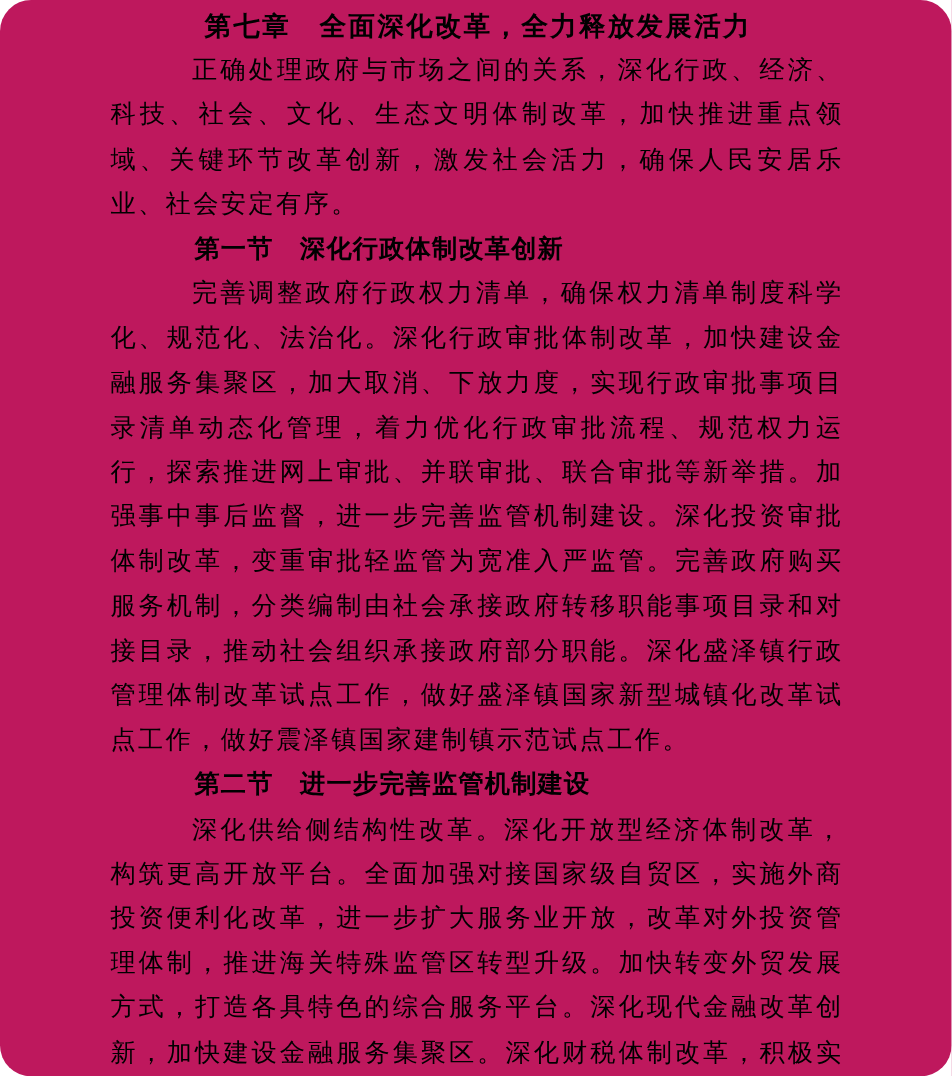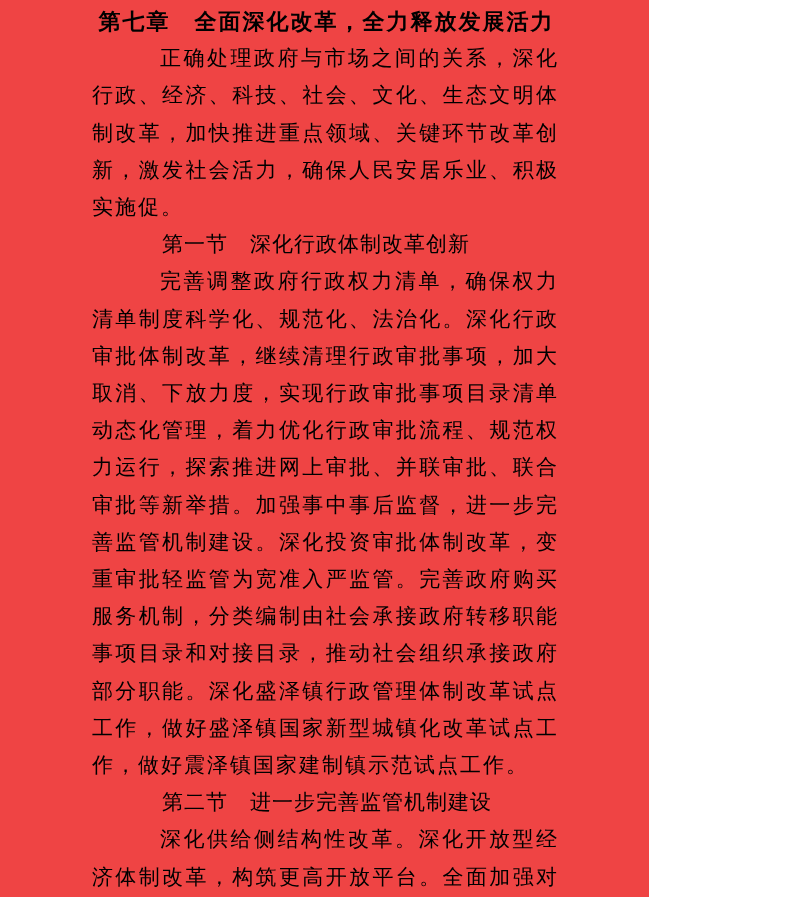--- a/index.html
+++ b/index.html
@@ -2,28 +2,29 @@
 <html><head>
 <meta charset="utf-8">
 <style>
   html, body {
     margin: 0;
     padding: 0;
     background: #ffffff;
   }
   .page {
     position: relative;
-    width: 649px;
+    width: 793px;
     height: 897px;
     box-sizing: border-box;
     padding: 3px 90px 0 92px;
-    background: #ef4444;
+    background: #be185d;
     color: #000000;
     font-family: "Liberation Serif", "DejaVu Serif", serif;
     overflow: hidden;
+    border-radius: 26px;
   }
   .chapter-title {
     margin: 0;
     font-size: 22px;
     font-weight: bold;
     line-height: 37.2px;
     text-align: center;
     letter-spacing: 2px;
     text-indent: 2px; 
     white-space: nowrap;
@@ -33,35 +34,35 @@
     font-size: 21px;
     line-height: 37.2px;
     letter-spacing: 2px;
     text-align: justify;
     text-justify: inter-character;
     text-indent: 68px;
   }
   .section-heading {
     margin: 0;
     font-size: 21px;
-    font-weight: normal;
+    font-weight: bold;
     line-height: 37.2px;
     letter-spacing: 1px;
     padding-left: 70px;
     white-space: nowrap;
   }
 </style>
 </head>
 <body>
 
 <div class="page">
   <h1 class="chapter-title">第七章　全面深化改革，全力释放发展活力</h1>
 
-  <p class="para">正确处理政府与市场之间的关系，深化行政、经济、科技、社会、文化、生态文明体制改革，加快推进重点领域、关键环节改革创新，激发社会活力，确保人民安居乐业、积极实施促。</p>
+  <p class="para">正确处理政府与市场之间的关系，深化行政、经济、科技、社会、文化、生态文明体制改革，加快推进重点领域、关键环节改革创新，激发社会活力，确保人民安居乐业、社会安定有序。</p>
 
   <h2 class="section-heading">第一节　深化行政体制改革创新</h2>
 
-  <p class="para">完善调整政府行政权力清单，确保权力清单制度科学化、规范化、法治化。深化行政审批体制改革，继续清理行政审批事项，加大取消、下放力度，实现行政审批事项目录清单动态化管理，着力优化行政审批流程、规范权力运行，探索推进网上审批、并联审批、联合审批等新举措。加强事中事后监督，进一步完善监管机制建设。深化投资审批体制改革，变重审批轻监管为宽准入严监管。完善政府购买服务机制，分类编制由社会承接政府转移职能事项目录和对接目录，推动社会组织承接政府部分职能。深化盛泽镇行政管理体制改革试点工作，做好盛泽镇国家新型城镇化改革试点工作，做好震泽镇国家建制镇示范试点工作。</p>
+  <p class="para">完善调整政府行政权力清单，确保权力清单制度科学化、规范化、法治化。深化行政审批体制改革，加快建设金融服务集聚区，加大取消、下放力度，实现行政审批事项目录清单动态化管理，着力优化行政审批流程、规范权力运行，探索推进网上审批、并联审批、联合审批等新举措。加强事中事后监督，进一步完善监管机制建设。深化投资审批体制改革，变重审批轻监管为宽准入严监管。完善政府购买服务机制，分类编制由社会承接政府转移职能事项目录和对接目录，推动社会组织承接政府部分职能。深化盛泽镇行政管理体制改革试点工作，做好盛泽镇国家新型城镇化改革试点工作，做好震泽镇国家建制镇示范试点工作。</p>
 
   <h2 class="section-heading">第二节　进一步完善监管机制建设</h2>
 
   <p class="para">深化供给侧结构性改革。深化开放型经济体制改革，构筑更高开放平台。全面加强对接国家级自贸区，实施外商投资便利化改革，进一步扩大服务业开放，改革对外投资管理体制，推进海关特殊监管区转型升级。加快转变外贸发展方式，打造各具特色的综合服务平台。深化现代金融改革创新，加快建设金融服务集聚区。深化财税体制改革，积极实施促</p>
 </div>
 
 </body></html>

